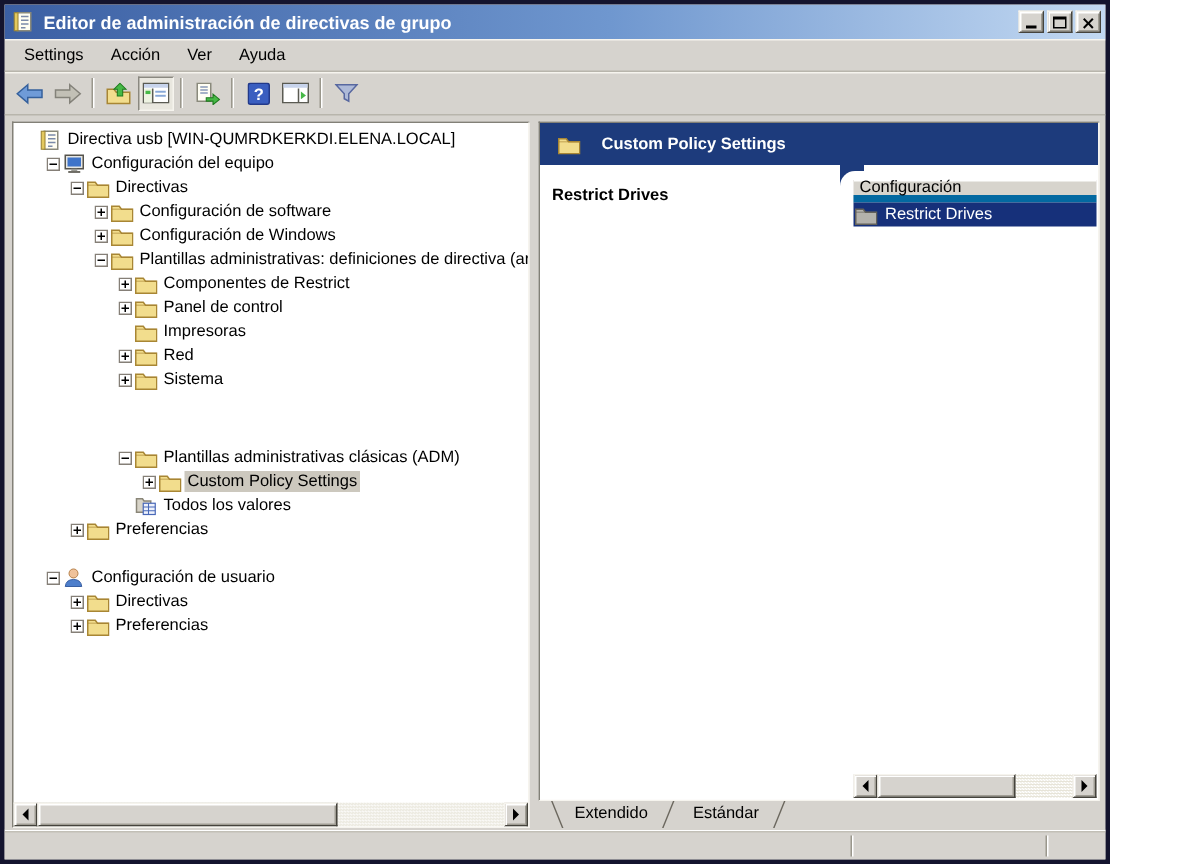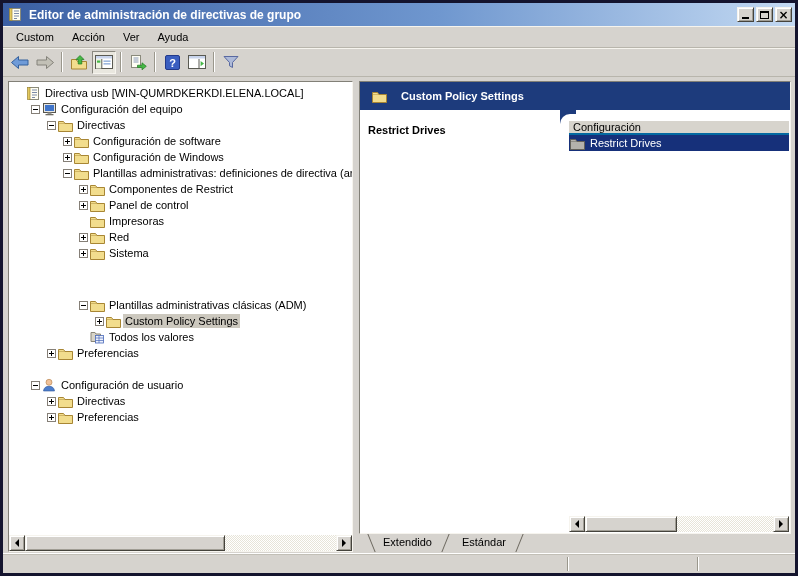--- a/index.html
+++ b/index.html
@@ -2,21 +2,21 @@
 <html><head>
 <meta charset="utf-8">
 <style>
   :root{
     --chrome:#d6d3ce; --banner:#1d3b7c; --selection:#16307a;
     --dark:#5f5d55; --light:#f6f4ee; --frame:#14142e;
   }
   *{box-sizing:border-box;}
   html,body{margin:0;padding:0;}
   body{font-family:"Liberation Sans","DejaVu Sans",sans-serif;font-size:11px;color:#000;}
-  .window{width:798px;height:576px;border:3px solid var(--frame);background:var(--chrome);
+  .window{width:740px;height:576px;border:3px solid var(--frame);background:var(--chrome);
           display:flex;flex-direction:column;overflow:hidden;}
   
   .titlebar{height:23px;flex:none;display:flex;align-items:center;padding:0 3px 0 5px;
     background:linear-gradient(90deg,#3b5fa3 0%,#6f97cf 55%,#c3d9f2 100%);}
   .titlebar .ticon{width:16px;height:16px;margin-right:5px;flex:none;display:flex;align-items:center;}
   .titlebar .ttext{color:#fff;font-weight:bold;font-size:12px;white-space:nowrap;flex:1;overflow:hidden;}
   .winbtns{display:flex;gap:2px;flex:none;}
   .winbtn{width:17px;height:15px;background:var(--chrome);border:1px solid;
     border-color:var(--light) #45433c #45433c var(--light);
     box-shadow:inset 1px 1px 0 #fff, inset -1px -1px 0 #a09d94;
@@ -50,21 +50,21 @@
     display:flex;flex-direction:column;min-height:0;background:#fff;}
   .banner{height:28px;flex:none;background:var(--banner);display:flex;align-items:center;
     padding-left:12px;gap:12px;}
   .banner-title{color:#fff;font-weight:bold;}
   .content{flex:1;position:relative;background:#fff;min-height:0;}
   .desc-title{position:absolute;left:8px;top:14px;font-weight:bold;}
   .wedge{position:absolute;left:200px;top:0;width:16px;height:16px;background:var(--banner);}
   .list-container{position:absolute;left:200px;top:4px;right:0;bottom:0;background:#fff;
     border-top-left-radius:10px;padding:6px 1px 0 9px;overflow:hidden;}
   .list-header{height:15px;display:flex;align-items:center;padding-left:4px;
-    background:#d7d4cd;border-bottom:2px solid #0369a1;box-shadow:inset 0 1px 0 #fff;}
+    background:#d7d4cd;border-bottom:5px solid #0369a1;box-shadow:inset 0 1px 0 #fff;}
   .lrow{height:16px;display:flex;align-items:center;}
   .lrow.selected{background:var(--selection);color:#fff;}
   .lrow .t-ico{margin:0 3px 0 1px;}
   
   .hscroll{position:absolute;height:16px;display:flex;bottom:0;}
   .sb-btn{width:16px;height:16px;flex:none;background:var(--chrome);border:1px solid;
     border-color:var(--light) #45433c #45433c var(--light);
     box-shadow:inset 1px 1px 0 #fff, inset -1px -1px 0 #a09d94;
     display:flex;align-items:center;justify-content:center;}
   .sb-track{flex:1;position:relative;
@@ -111,21 +111,21 @@
       <span class="winbtn">
           <span class="g-max"></span>
         </span>
       <span class="winbtn">
           <span class="g-close">×</span>
         </span>
     </span>
   </div>
 
   <div class="menubar" id="menubar">
-      <span class="menu-item">Custom</span>
+      <span class="menu-item">Settings</span>
       <span class="menu-item">Acción</span>
       <span class="menu-item">Ver</span>
       <span class="menu-item">Ayuda</span>
     </div>
 
   <div class="toolbar" id="toolbar">
       <span class="tbtn">
         <span style="display:flex">
           <svg width="20" height="15">
             <path d="M8.5 1.5 L1.5 7.5 L8.5 13.5 L8.5 10 L18 10 L18 5 L8.5 5 Z" fill="#6f9bd8" stroke="#35609c"></path>

